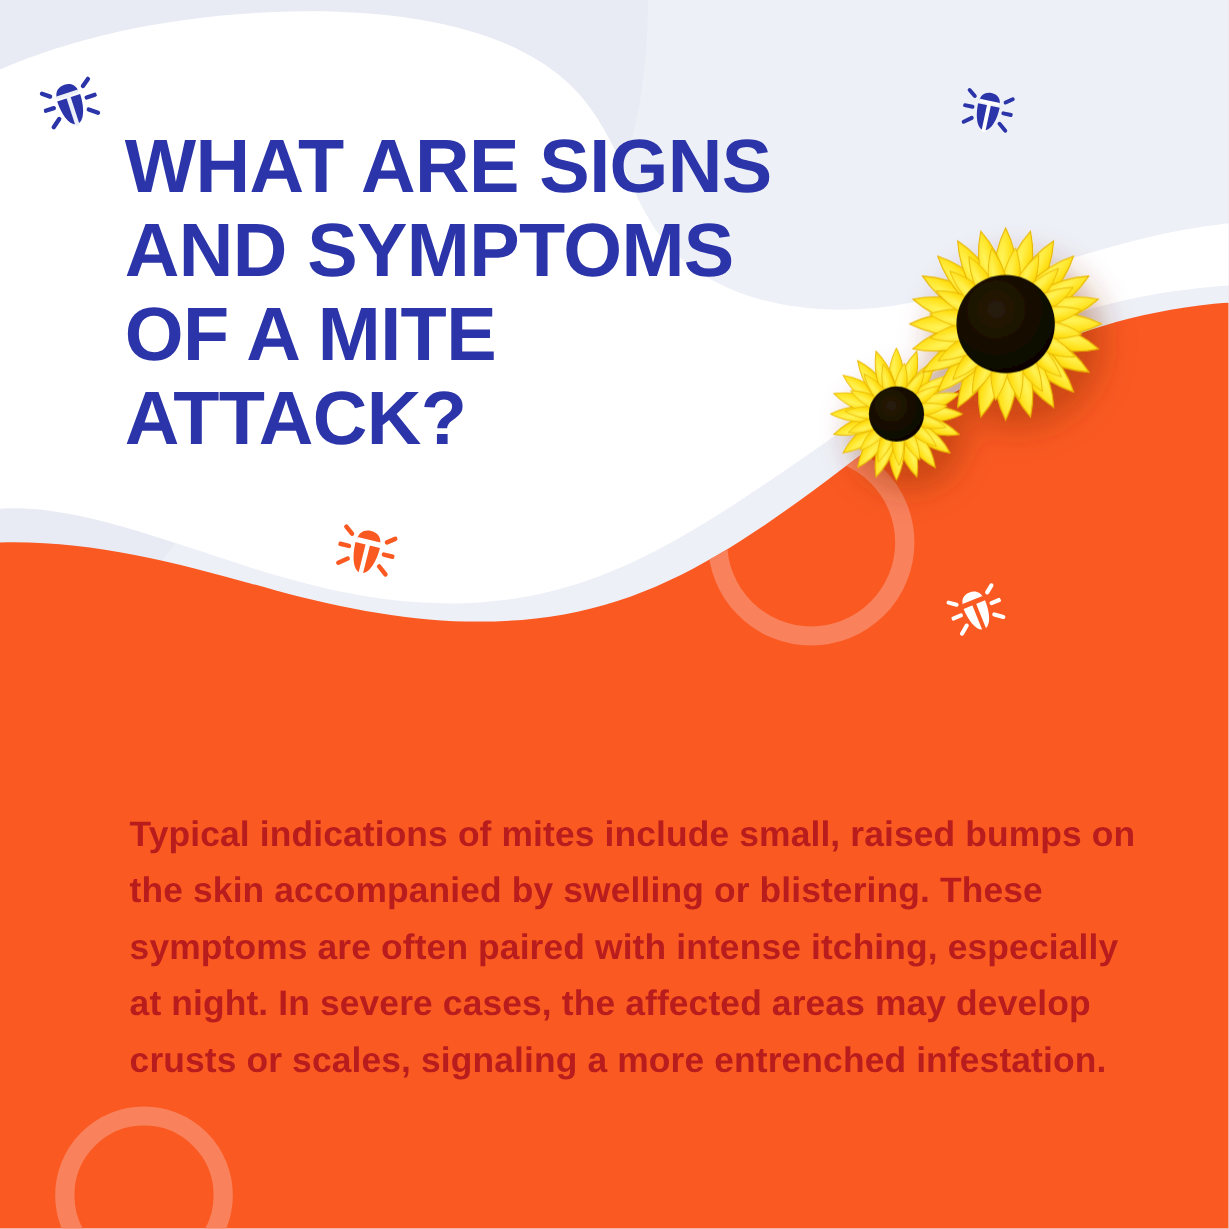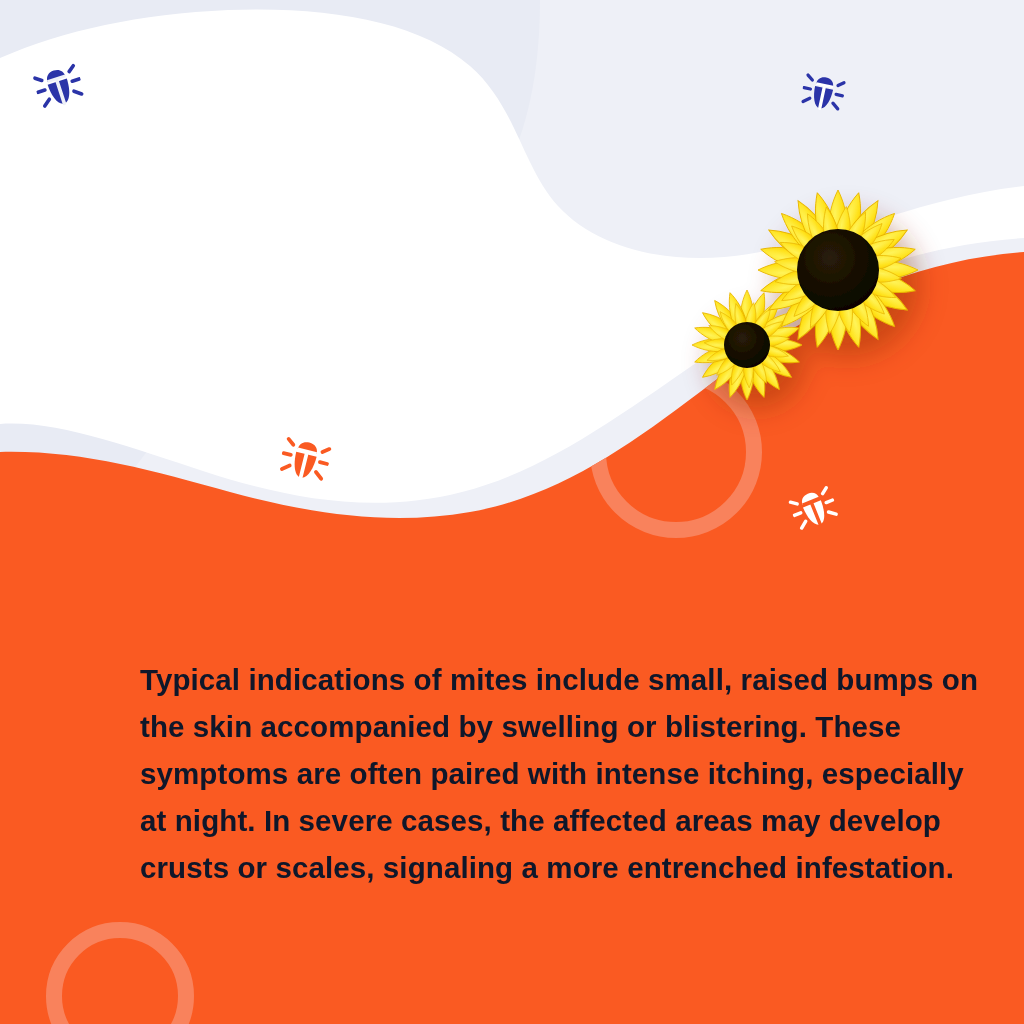--- a/index.html
+++ b/index.html
@@ -35,29 +35,28 @@
     line-height: 70px;
     letter-spacing: -0.5px;
     text-transform: uppercase;
     font-stretch: condensed;
     white-space: pre-line;
   }
   
   #bodycopy {
     position: absolute;
     left: 108px;
-    top: 656px;
+    top: 672px;
     width: 845px;
     z-index: 40;
-    color: #0f172a;
+    color: #b91c1c;
     font-weight: 700;
     font-size: 29.5px;
     line-height: 47px;
     letter-spacing: 0.1px;
-    margin-left: 32px;
   }
   
   .bug {
     position: absolute;
     z-index: 35;
   }
   .bug svg { display:block; width:100%; height:100%; }
   #bug-tl { left: 36px;  top: 64px;  width: 46px; height: 46px; transform: rotate(-18deg); }
   #bug-tr { left: 802px; top: 72px;  width: 42px; height: 42px; transform: rotate(12deg); }
   #bug-mid{ left: 281px; top: 436px; width: 48px; height: 48px; transform: rotate(14deg); }
@@ -278,16 +277,20 @@
         <path d="M12 16 L4 10 M12 30 L2 30 M14 44 L5 51
                  M52 16 L60 10 M52 30 L62 30 M50 44 L59 51" stroke="#ffffff" stroke-width="5" stroke-linecap="round"></path>
         <path d="M32 8 C24 8 19 13 19 20 L45 20 C45 13 40 8 32 8 Z"></path>
         <path d="M18 24 C18 40 23 56 32 56 C41 56 46 40 46 24 Z"></path>
       </g>
       <path d="M32 24 L32 56" stroke="#fa5a22" stroke-width="5" stroke-linecap="round"></path>
       <path d="M19 20 L45 20" stroke="#fa5a22" stroke-width="4"></path>
     </svg>
   </div>
 
+  <h1 id="headline">WHAT ARE SIGNS
+AND SYMPTOMS
+OF A MITE
+ATTACK?</h1>
 
   <p id="bodycopy">Typical indications of mites include small, raised bumps on the skin accompanied by swelling or blistering. These symptoms are often paired with intense itching, especially at night. In severe cases, the affected areas may develop crusts or scales, signaling a more entrenched infestation.</p>
 
 </div>
 
 </body></html>

